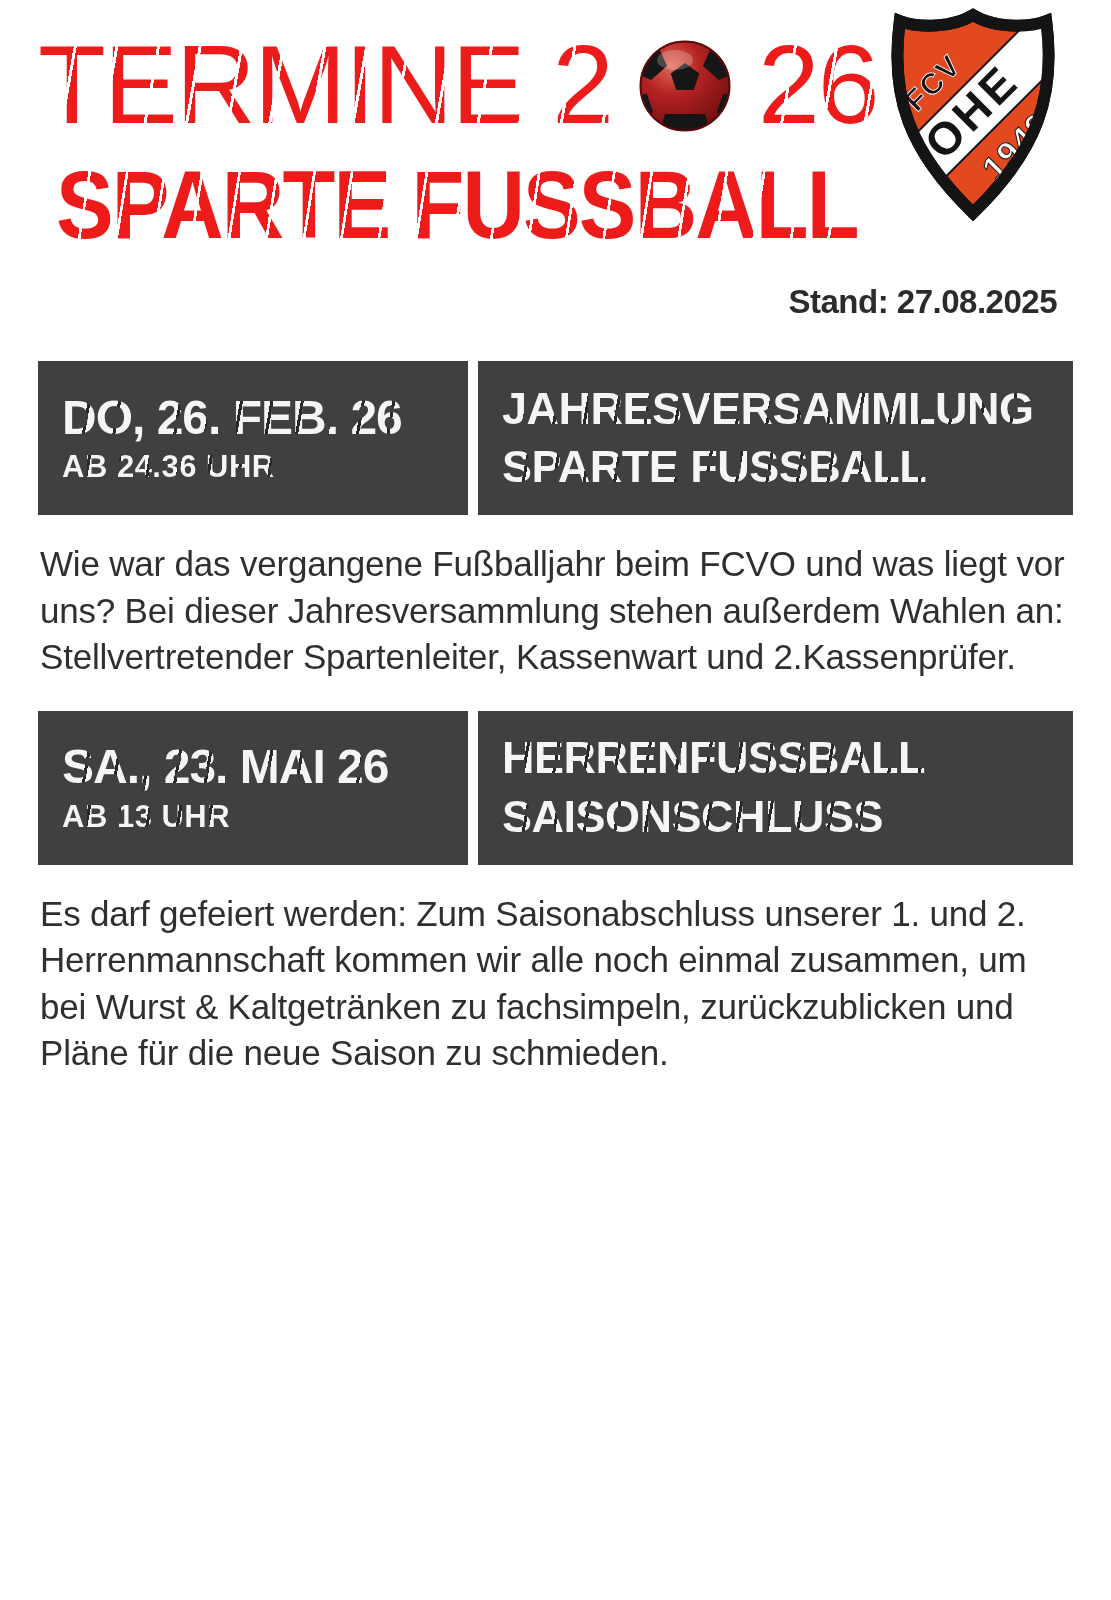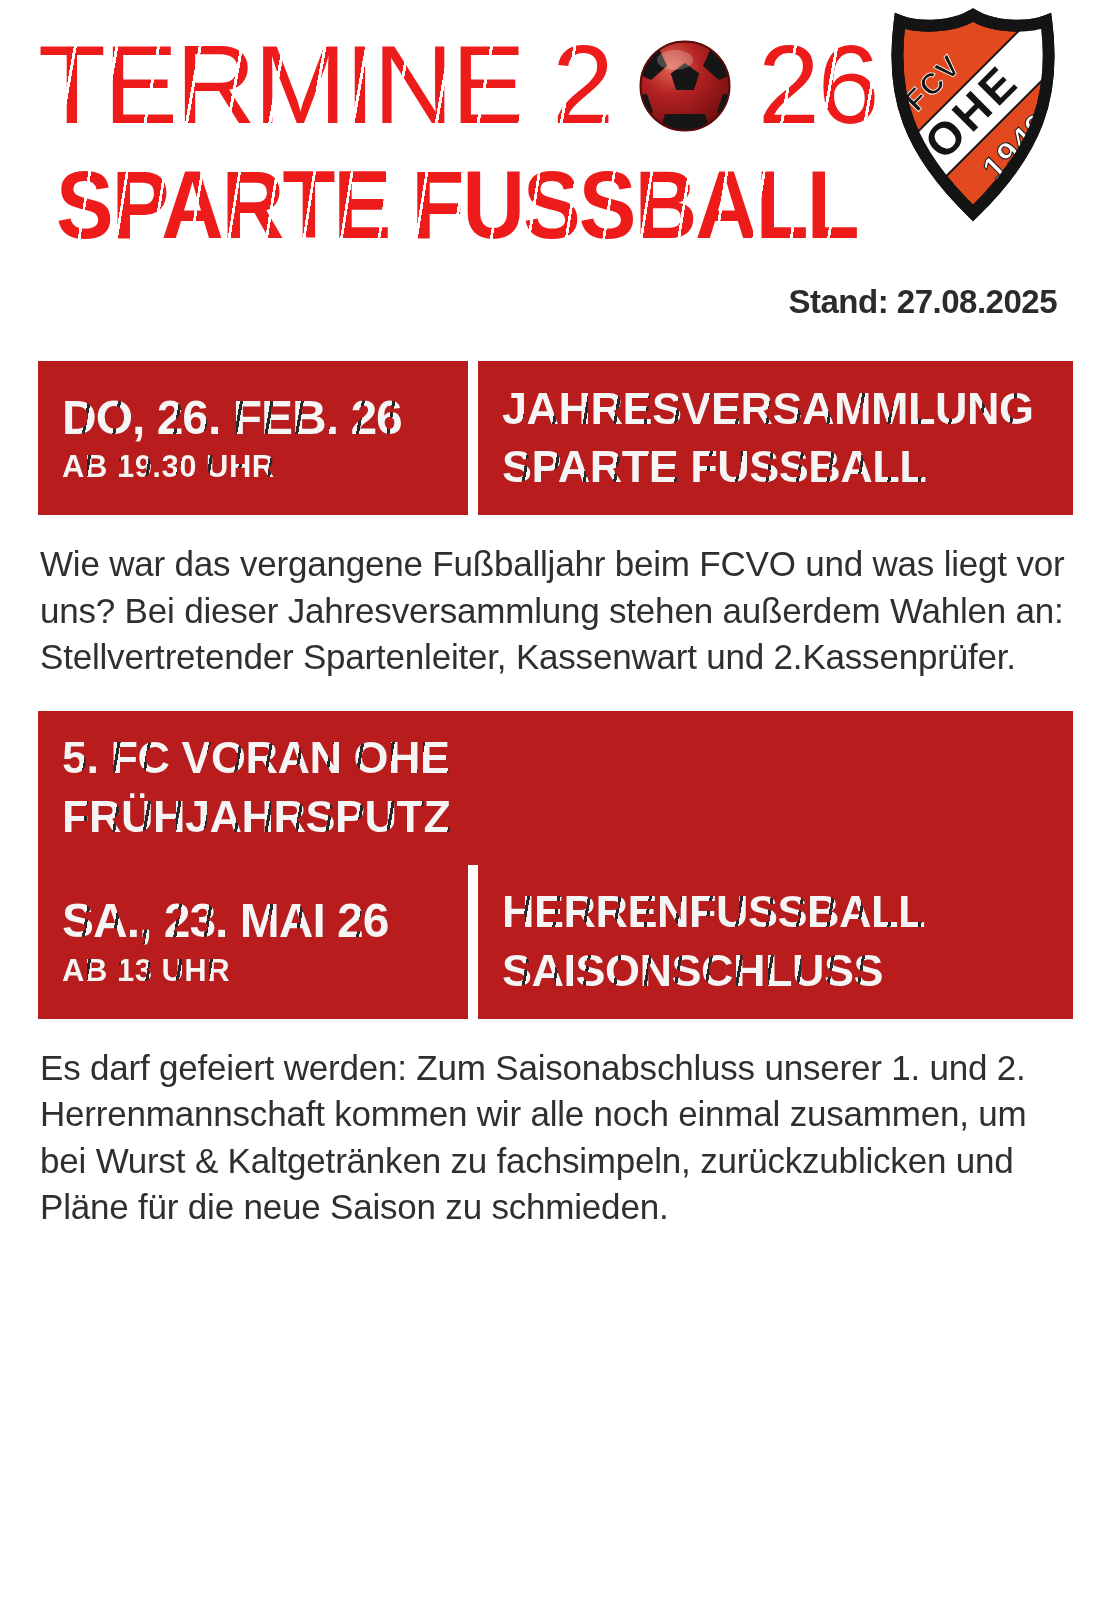--- a/index.html
+++ b/index.html
@@ -43,21 +43,21 @@
   
   .stand {
     margin-top:30px; padding-right:16px;
     text-align:right; font-size:33px; font-weight:700; color:#2b2b2b;
     letter-spacing:-0.5px;
   }
   
   .events { margin-top:40px; }
   .event-row { display:flex; gap:10px; }
   .box {
-    background:#b91c1c; height:154px;
+    background:#404040; height:154px;
     display:flex; flex-direction:column; justify-content:center;
     padding:10px 24px;
   }
   .date-box  { width:430px; flex:0 0 auto; }
   .title-box { flex:1 1 auto; }
   .date-line  { font-size:48px; font-weight:700; letter-spacing:-1px; line-height:1.12; white-space:nowrap; }
   .time-line  { font-size:31px; font-weight:700; letter-spacing:0.5px; line-height:1.2; margin-top:4px; white-space:nowrap; }
   .etitle-line { font-size:45px; font-weight:700; letter-spacing:-0.5px; line-height:1.3; white-space:nowrap; }
   .desc {
     margin:26px 2px 30px 2px;
@@ -121,36 +121,32 @@
   </div>
 
   <div class="stand">Stand: 27.08.2025</div>
 
   <div class="events">
 
     <section>
       <div class="event-row">
         <div class="box date-box">
           <div class="date-line stencil-dark">DO, 26. FEB. 26</div>
-          <div class="time-line stencil-dark">AB 19.30 UHR</div>
+          <div class="time-line stencil-dark">AB 24.36 UHR</div>
         </div>
         <div class="box title-box">
           <div class="etitle-line stencil-dark">JAHRESVERSAMMLUNG</div>
           <div class="etitle-line stencil-dark">SPARTE FUSSBALL</div>
         </div>
       </div>
       <p class="desc">Wie war das vergangene Fußballjahr beim FCVO und was liegt vor uns? Bei dieser Jahresversammlung stehen außerdem Wahlen an: Stellvertretender Spartenleiter, Kassenwart und 2.Kassenprüfer.</p>
     </section>
 
     <section>
       <div class="event-row">
-        <div class="box title-box">
-          <div class="etitle-line stencil-dark">5. FC VORAN OHE</div>
-          <div class="etitle-line stencil-dark">FRÜHJAHRSPUTZ</div>
-        </div>
       </div>
     </section>
 
     <section>
       <div class="event-row">
         <div class="box date-box">
           <div class="date-line stencil-dark">SA., 23. MAI 26</div>
           <div class="time-line stencil-dark">AB 13 UHR</div>
         </div>
         <div class="box title-box">

